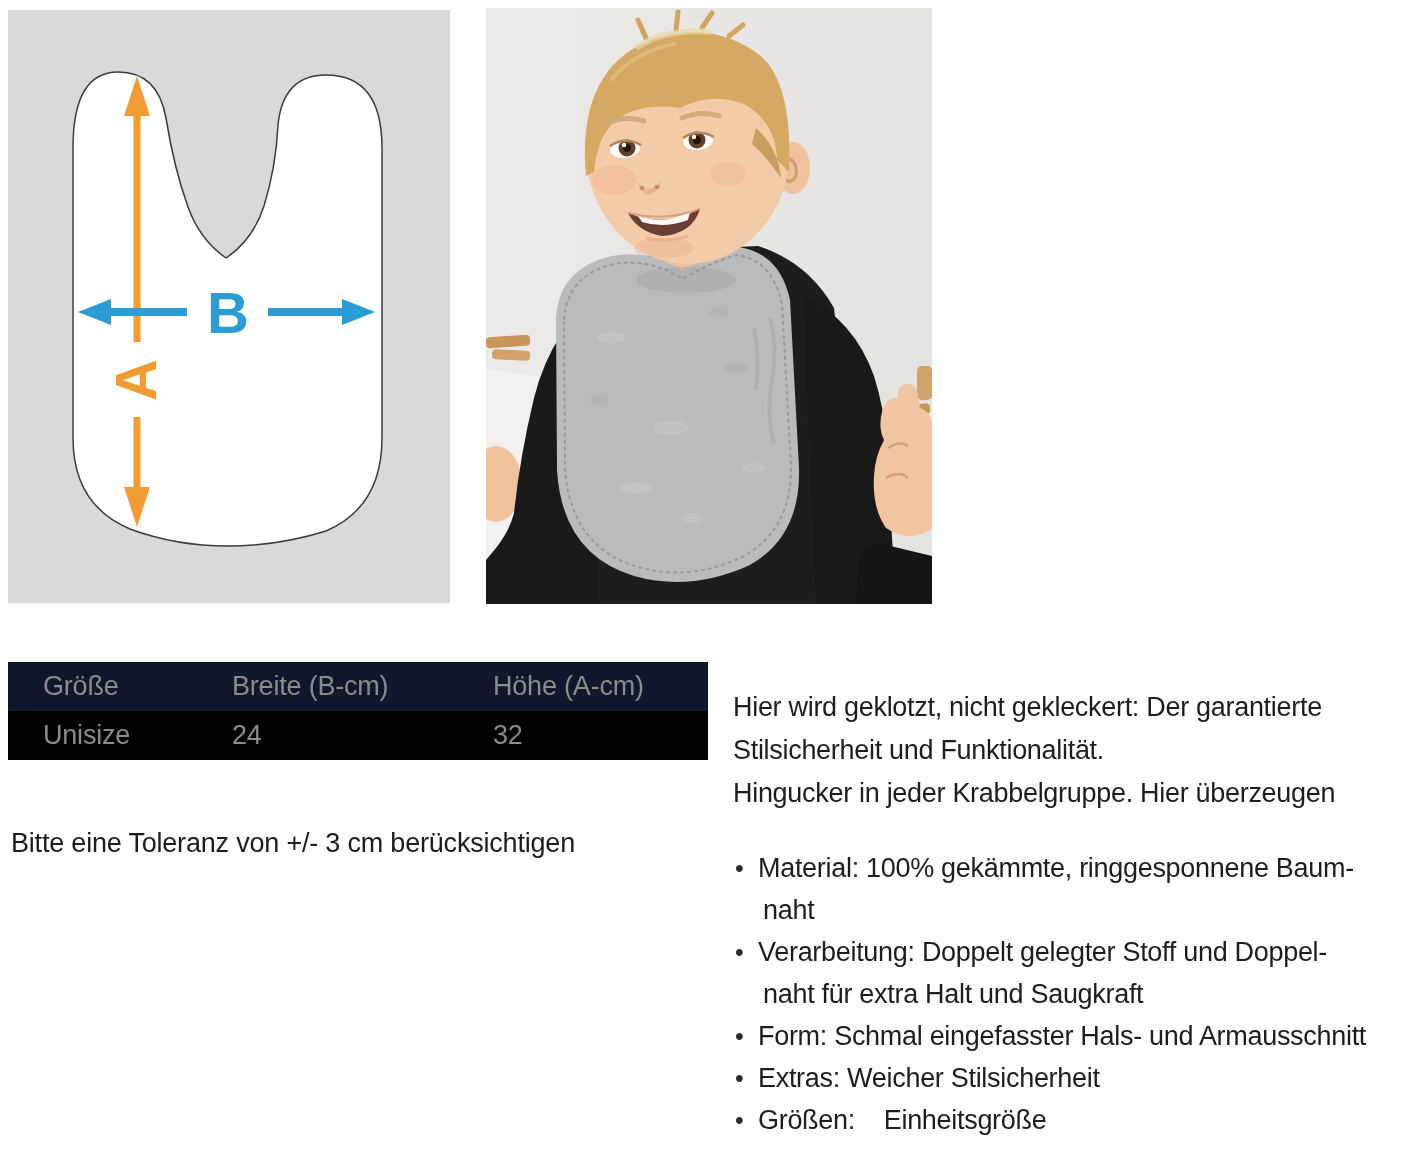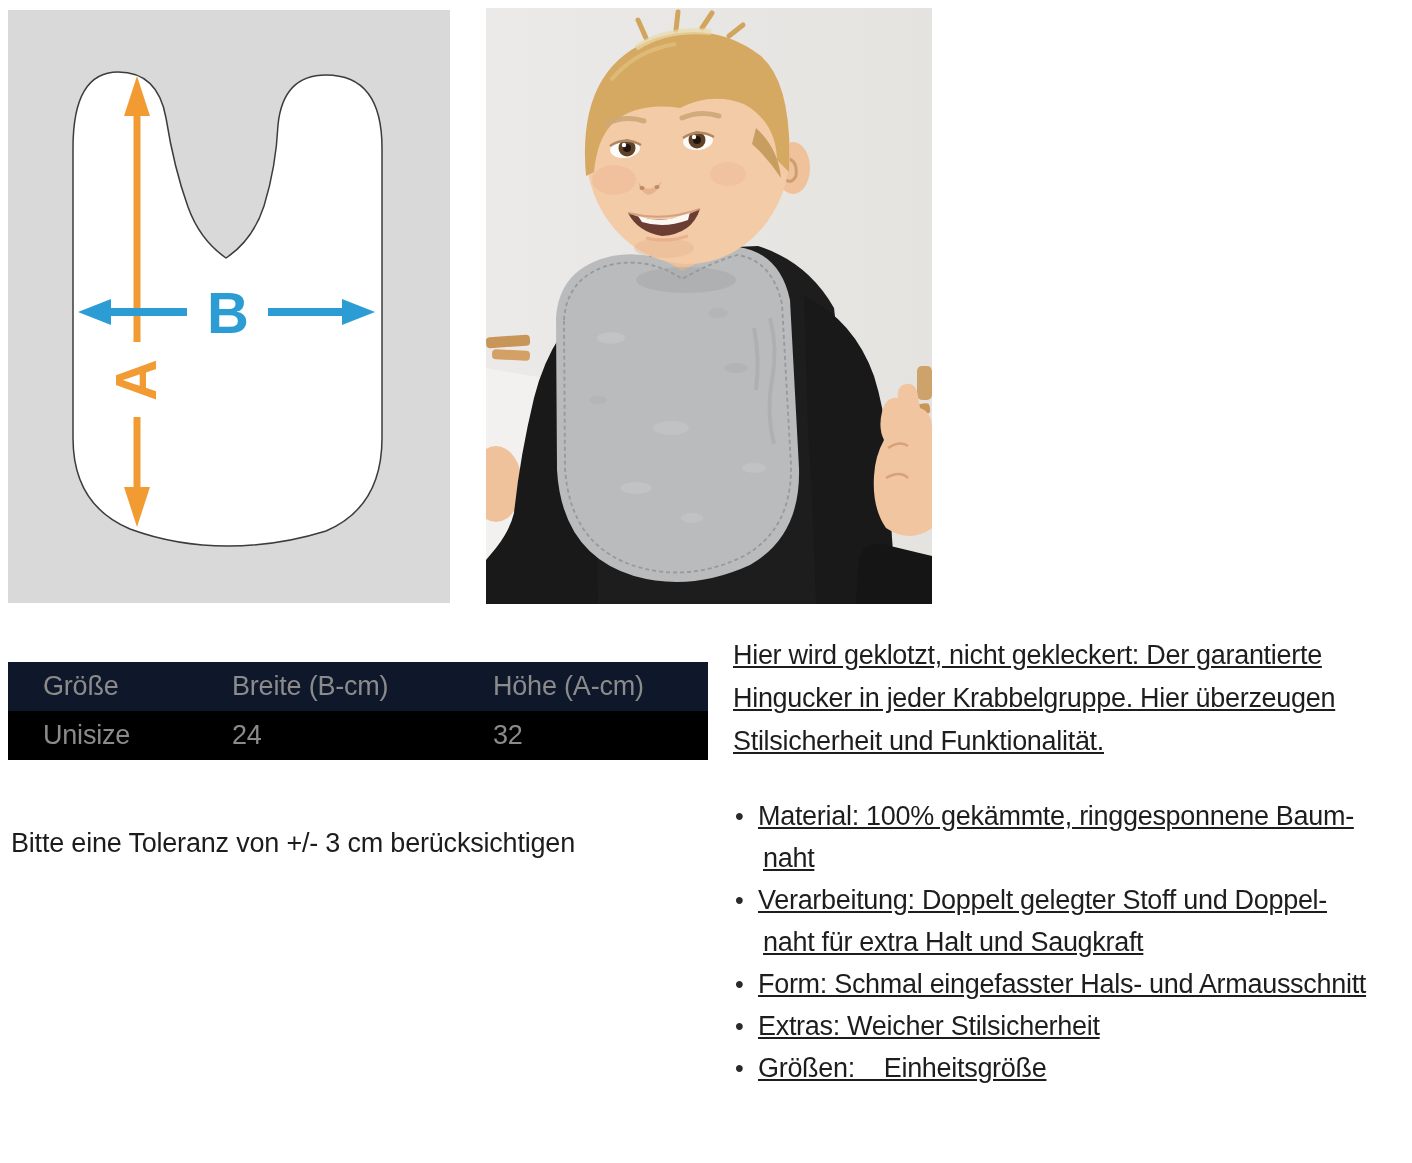--- a/index.html
+++ b/index.html
@@ -17,21 +17,21 @@
   
   .size-table { position:absolute; left:8px; top:662px; width:700px; border-collapse:collapse; table-layout:fixed; }
   .size-table td { height:49px; padding:0 0 0 35px; vertical-align:middle; font-size:27px; letter-spacing:-0.2px; color:#8b8b8b; white-space:pre; }
   .size-table tr.head-row  { background:#0f172a; }
   .size-table tr.data-row  { background:#000000; }
 
   
   .tolerance-note { position:absolute; left:11px; top:826px; font-size:27px; line-height:34px; letter-spacing:-0.2px; color:#1c1c1c; white-space:pre;text-align:right; }
 
   
-  .description { position:absolute; left:733px; top:634px; width:679px; color:#1d1d1d; font-size:27px; letter-spacing:-0.3px;text-decoration:underline; }
+  .description { position:absolute; left:733px; top:686px; width:679px; color:#1d1d1d; font-size:27px; letter-spacing:-0.3px; }
   .intro .line { line-height:43px; white-space:pre; }
   .bullets { margin-top:32px; }
   .bullet { position:relative; padding-left:25px; }
   .bullet .dot { position:absolute; left:2px; top:0; line-height:42px; font-size:25px; color:#2a2a2a; }
   .b-line { line-height:42px; white-space:pre; }
   .b-line.wrap { padding-left:5px; }
   .b-line.deep { padding-left:90px; }
 </style>
 </head>
 <body>
@@ -239,22 +239,22 @@
         <td>32</td>
       </tr>
     </tbody>
   </table>
 
   <div class="tolerance-note">Bitte eine Toleranz von +/- 3 cm berücksichtigen</div>
 
   <div class="description">
     <div class="intro">
       <div class="line">Hier wird geklotzt, nicht gekleckert: Der garantierte</div>
+      <div class="line">Stilsicherheit und Funktionalität.</div>
       <div class="line">Hingucker in jeder Krabbelgruppe. Hier überzeugen</div>
-      <div class="line">Stilsicherheit und Funktionalität.</div>
     </div>
     <div class="bullets">
       <div class="bullet">
         <span class="dot">•</span>
         <div class="b-line">Material: 100% gekämmte, ringgesponnene Baum-</div>
         <div class="b-line wrap">naht</div>
       </div>
       <div class="bullet">
         <span class="dot">•</span>
         <div class="b-line">Verarbeitung: Doppelt gelegter Stoff und Doppel-</div>

